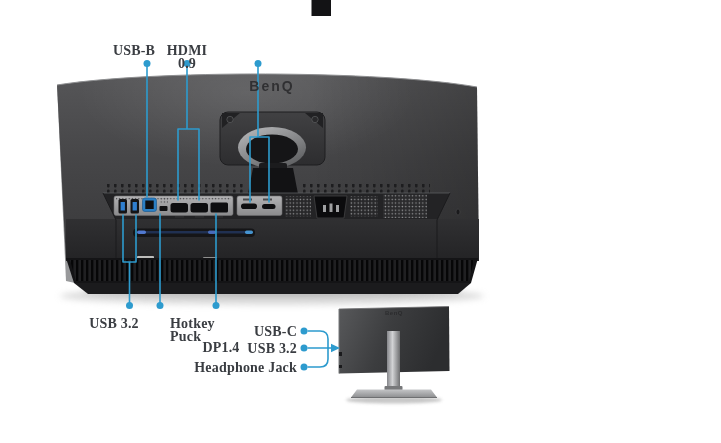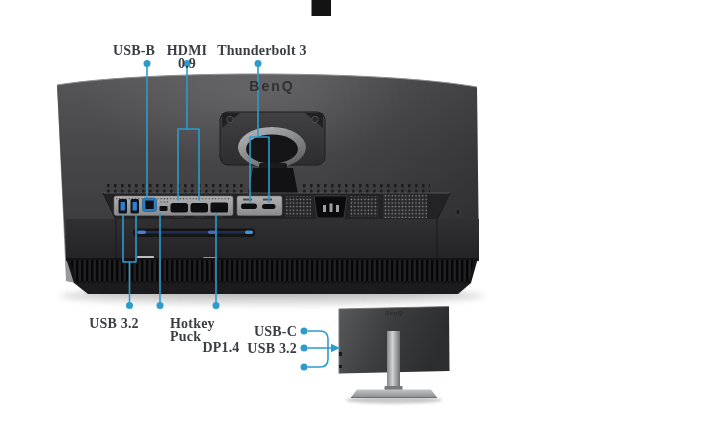--- a/index.html
+++ b/index.html
@@ -270,22 +270,22 @@
         <polygon points="331,343.8 340,348 331,352.2" fill="#2d9bce" stroke="none"></polygon>
       </g>
     </g>
   </svg>
 
   <div class="logo-main">BenQ</div>
   <div class="logo-small">BenQ</div>
 
   <div class="lbl center" style="left:104px; top:44px; width:60px;">USB-B</div>
   <div class="lbl center" style="left:156px; top:44px; width:62px;">HDMI 0.9</div>
-  <div class="lbl center" style="left:211px; top:44px; width:102px;">Thunderbolt 3</div>
 
   <div class="lbl center" style="left:84px; top:317px; width:60px;">USB 3.2</div>
   <div class="lbl" style="left:157px; top:317px; width:42px;margin-left:13px;">Hotkey Puck</div>
   <div class="lbl center" style="left:191px; top:317px; width:60px;margin-top:24px;">DP1.4</div>
 
   <div class="lbl right" style="left:217px; top:325px; width:80px;">USB-C</div>
   <div class="lbl right" style="left:217px; top:342px; width:80px;">USB 3.2</div>
+  <div class="lbl right" style="left:177px; top:361px; width:120px;">Headphone Jack</div>
 
 </div>
 
 </body></html>

